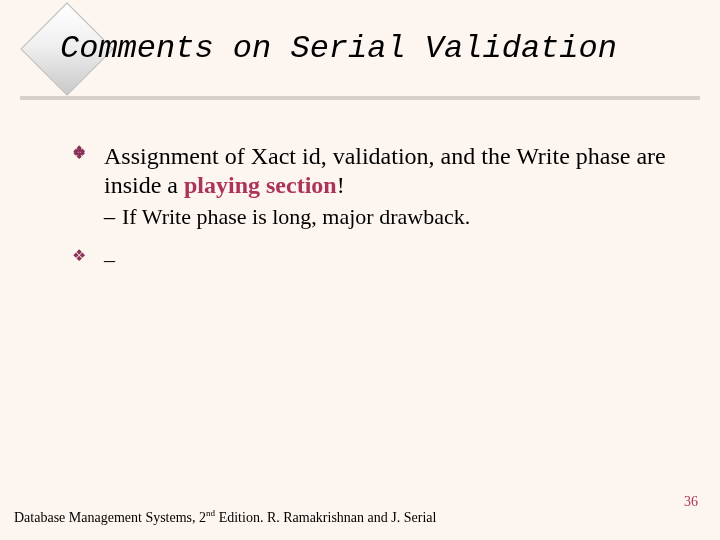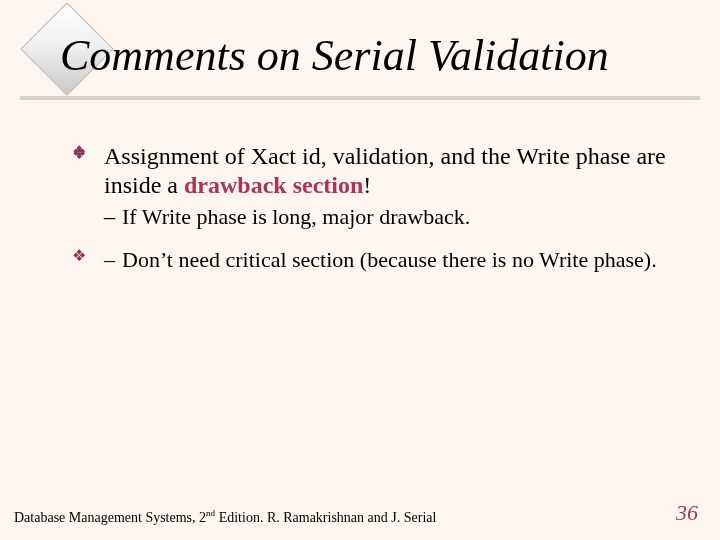--- a/index.html
+++ b/index.html
@@ -15,23 +15,23 @@
   position:absolute;
   left:34px; top:16px;
   width:64px; height:64px;
   transform:rotate(45deg);
   background:linear-gradient(135deg,#ffffff 0%, #f0f0f0 45%, #c9c9c9 100%);
   border:1px solid #b8b8b8;
 }
 .slide-title {
   position:absolute;
   left:60px; top:30px;
-  font-size:44px;
+  font-size:32px;
   font-style:italic;
-  font-family:Liberation Serif, serif;
+  font-family:Liberation Mono, monospace;
 }
 .title-underline {
   position:absolute;
   left:20px; top:96px;
   width:680px; height:4px;
   background:#b0aca8;
   opacity:0.5;
 }
 .body {
   position:absolute;
@@ -50,45 +50,44 @@
 .sub .subrow { position:relative; padding-left:18px; font-size:22px; line-height:1.25; }
 .sub .subrow .dash { position:absolute; left:0; top:0; }
 .crit { color:#ad3359; font-weight:bold; }
 .footer-left {
   position:absolute;
   left:14px; bottom:14px;
   font-size:14px;
 }
 .footer-right {
   position:absolute;
-  right:22px; bottom:14px;
-  font-size:22px;
+  right:22px; bottom:30px;
+  font-size:14px;
   color:#ad3359;
-  font-style:italic;
 }
 .sup { font-size:0.65em; vertical-align:super; }
 .spacer { height:14px; }
 </style>
 </head>
 <body>
 
 <div class="slide-deco"></div>
 
 <div class="slide-title">Comments on Serial Validation</div>
 <div class="title-underline"></div>
 
 <div class="body">
 
   <div class="bullet-row">
     <span class="glyph">❖</span>
   </div>
 
   <div class="bullet-row">
     <span class="glyph">❖</span>
-    <span>Assignment of Xact id, validation, and the Write phase are inside a </span><span class="crit">drawback section</span><span>!</span>
+    <span>Assignment of Xact id, validation, and the Write phase are inside a </span><span class="crit">playing section</span><span>!</span>
   </div>
 
   <div class="sub">
     <div class="subrow">
       <span class="dash">–</span>
     </div>
     <div class="subrow">
       <span class="dash">–</span>
       <span>If Write phase is long, major drawback.</span>
     </div>
@@ -96,21 +95,20 @@
 
   <div class="spacer"></div>
 
   <div class="bullet-row">
     <span class="glyph">❖</span>
   </div>
 
   <div class="sub">
     <div class="subrow">
       <span class="dash">–</span>
-      <span>Don’t need critical section (because there is no Write phase).</span>
     </div>
   </div>
 
 </div>
 
 <div class="footer-left">
   <span>Database Management Systems, 2</span><span class="sup">nd</span><span> Edition.  R. Ramakrishnan and J. Serial</span>
 </div>
 <div class="footer-right">36</div>
 

